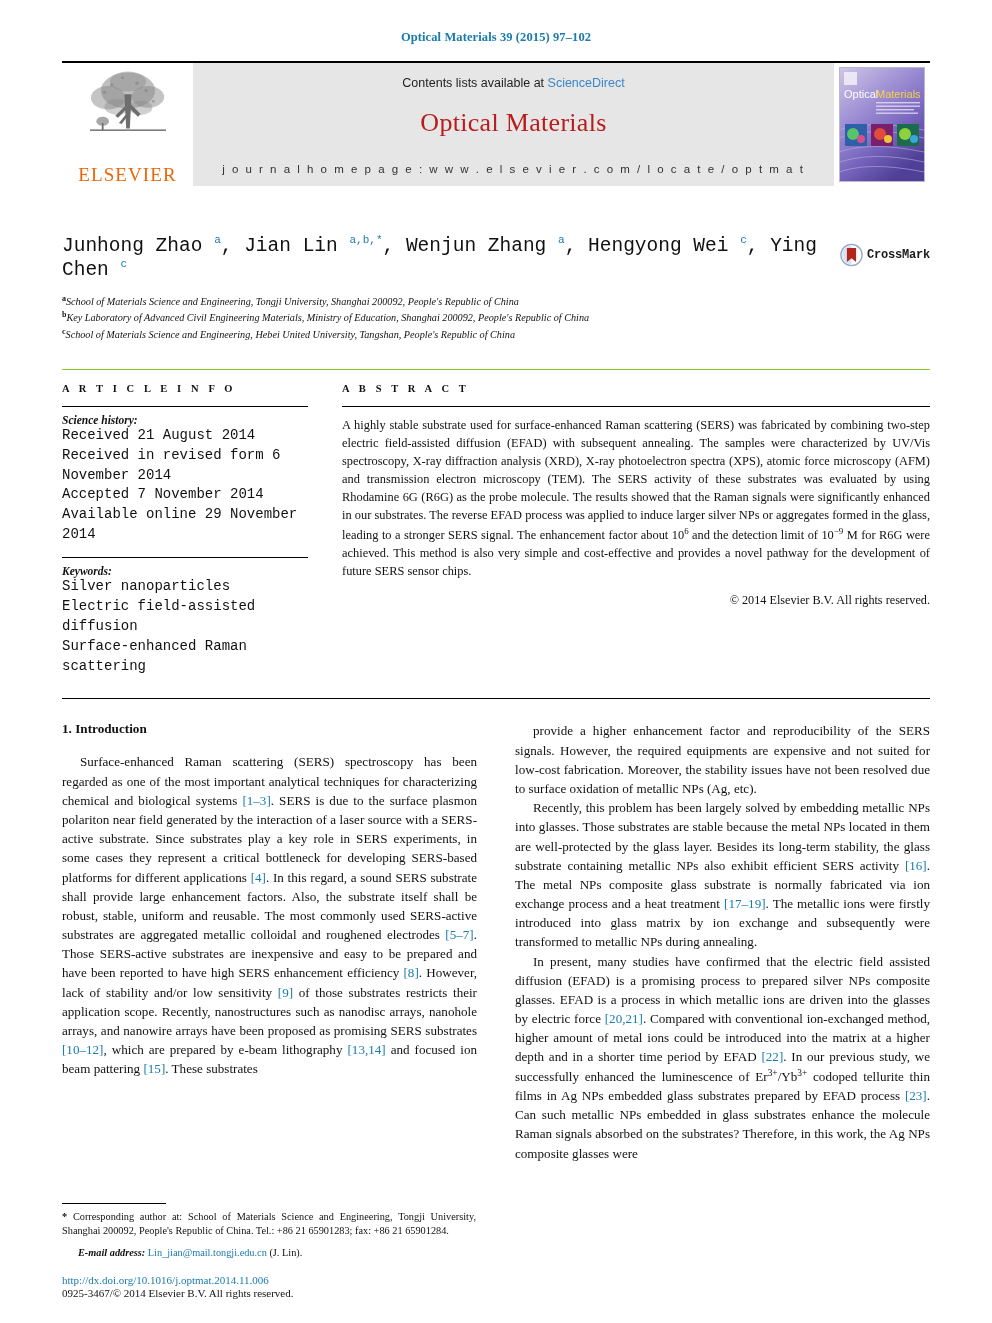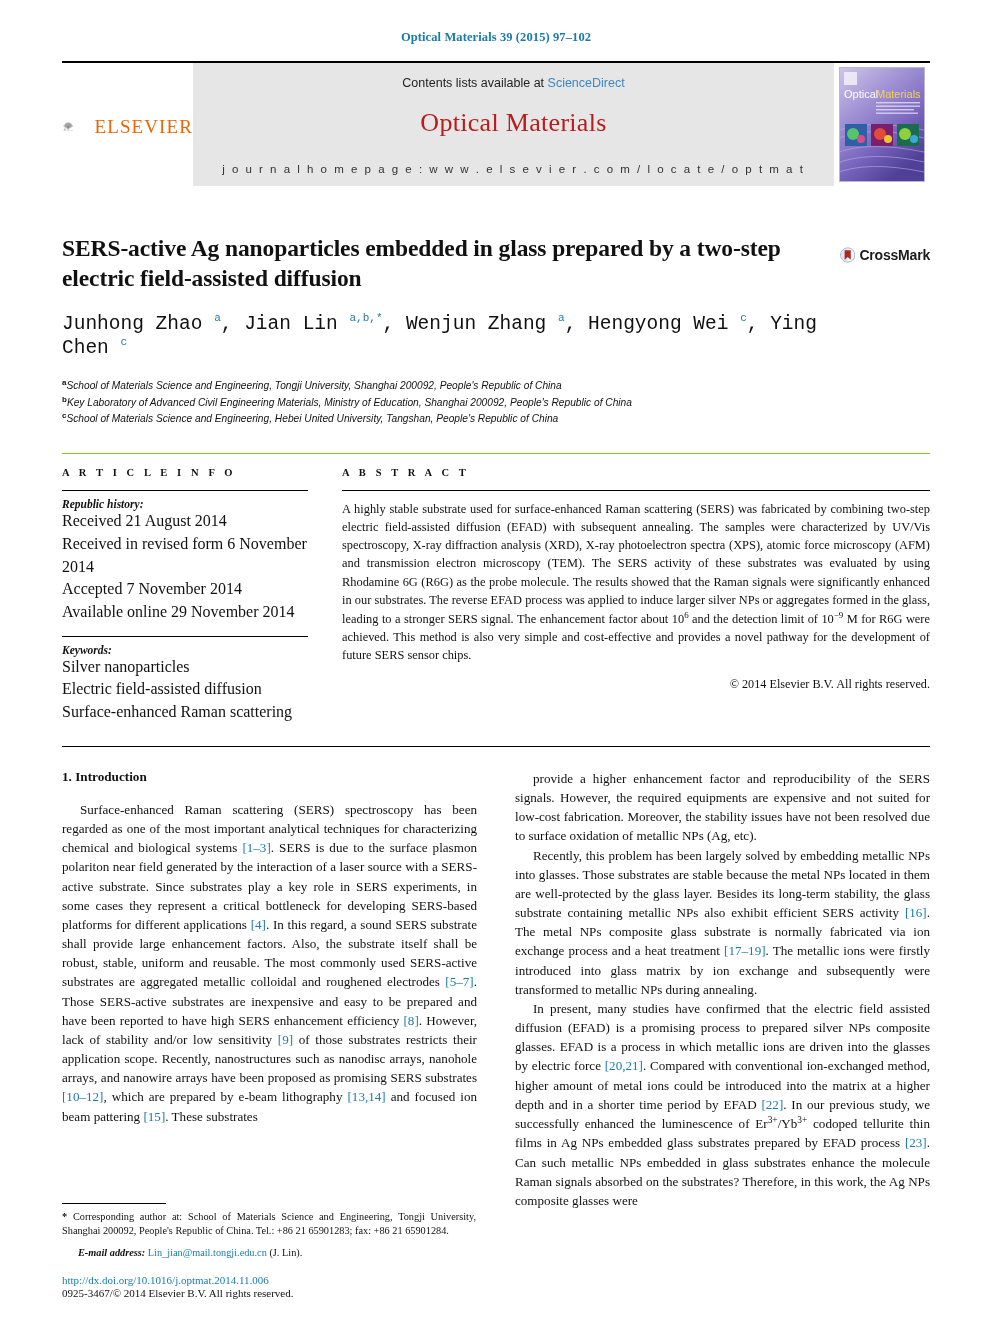--- a/index.html
+++ b/index.html
@@ -39,21 +39,21 @@
     margin-top: 16px;
     border-top: 2px solid #000;
     display: flex;
     align-items: stretch;
     height: 123px;
   }
   .mast-left {
     width: 131px;
     flex: 0 0 131px;
     display: flex;
-    flex-direction: row;
+    flex-direction: column;
     align-items: center;
     justify-content: center;
     padding-top: 4px;
     gap: 20px;
   }
   .elsevier-tree {
     width: 104px;
     height: 84px;
     display: block;
   }
@@ -134,42 +134,42 @@
     position: absolute;
     right: 0;
     top: -2px;
     width: 90px;
     height: 46px;
     display: flex;
     align-items: center;
     gap: 4px;
   }
   .crossmark-text {
-    font-family: Liberation Sans, sans-serif;
-    font-weight: bold;
-    font-size: 14px;
+    font-family: Liberation Mono, monospace;
+    font-weight: bold;
+    font-size: 12px;
     color: #1a1a1a;
     letter-spacing: -0.2px;
   }
 
   .authors {
     margin-top: 19px;
     font-family: Liberation Mono, monospace;
     font-size: 19.5px;
     color: #111;
     line-height: 1.2;
   }
   .authors sup {
     font-size: 11px;
     color: #1a7aad;
     vertical-align: super;
   }
   .affils {
-    margin-top: 17px;
-    font-family: Liberation Sans, sans-serif;
+    margin-top: 11px;
+    font-family: Liberation Serif, serif;
     font-style: italic;
     font-size: 10.2px;
     line-height: 1.5;
     color: #111;
   }
   .affils sup {
     font-style: normal;
     font-weight: bold;
     font-size: 8px;
     vertical-align: super;
@@ -205,22 +205,22 @@
     margin: 12px 0 7px 0;
   }
   .hist-label, .kw-label {
     font-family: "Liberation Serif", serif;
     font-style: italic;
     font-weight: bold;
     font-size: 11.5px;
     color: #111;
   }
   .hist-line, .kw-line {
-    font-family: Liberation Serif, serif;
-    font-size: 16px;
+    font-family: Liberation Mono, monospace;
+    font-size: 14px;
     line-height: 1.42;
     color: #111;
   }
   .kw-block {
     margin-top: 7px;
   }
   .abstract-rule {
     border-top: 1px solid #000;
     margin: 12px 0 9px 0;
   }
@@ -411,21 +411,20 @@
             <rect x="57" y="56" width="22" height="22" fill="#1d6b4f"></rect>
             <circle cx="65" cy="66" r="6" fill="#8ed13f"></circle>
             <circle cx="74" cy="71" r="4" fill="#39a8d8"></circle>
           </g>
         </svg>
       </div>
     </div>
   </div>
 
   <div class="title-block">
-    <div class="paper-title">SERS-active Ag nanoparticles embedded in glass prepared by a two-step electric field-assisted diffusion</div>
 
     <div class="crossmark">
       <svg width="40" height="40" viewBox="0 0 40 40">
         <circle cx="20" cy="20" r="18.5" fill="#ffffff" stroke="#8fa8c8" stroke-width="2.2"></circle>
         <path d="M20 3.5 A16.5 16.5 0 0 0 20 36.5 Z" fill="#cfe0f0" opacity="0.85"></path>
         <path d="M12 8 L28 8 L28 32 L20 25.5 L12 32 Z" fill="#b4261a"></path>
       </svg>
       <span class="crossmark-text">CrossMark</span>
     </div>
 
@@ -435,21 +434,21 @@
       <div><sup>a</sup><span>School of Materials Science and Engineering, Tongji University, Shanghai 200092, People's Republic of China</span></div>
       <div><sup>b</sup><span>Key Laboratory of Advanced Civil Engineering Materials, Ministry of Education, Shanghai 200092, People's Republic of China</span></div>
       <div><sup>c</sup><span>School of Materials Science and Engineering, Hebei United University, Tangshan, People's Republic of China</span></div>
     </div>
   </div>
 
   <div class="info-abstract">
     <div class="col-info">
       <div class="section-eyebrow">A R T I C L E   I N F O</div>
       <div class="rule"></div>
-      <div class="hist-label">Republic history:</div>
+      <div class="hist-label">Science history:</div>
       <div class="hist-line">Received 21 August 2014</div>
       <div class="hist-line">Received in revised form 6 November 2014</div>
       <div class="hist-line">Accepted 7 November 2014</div>
       <div class="hist-line">Available online 29 November 2014</div>
       <div class="rule"></div>
       <div class="kw-block">
         <div class="kw-label">Keywords:</div>
         <div class="kw-line">Silver nanoparticles</div>
         <div class="kw-line">Electric field-assisted diffusion</div>
         <div class="kw-line">Surface-enhanced Raman scattering</div>

